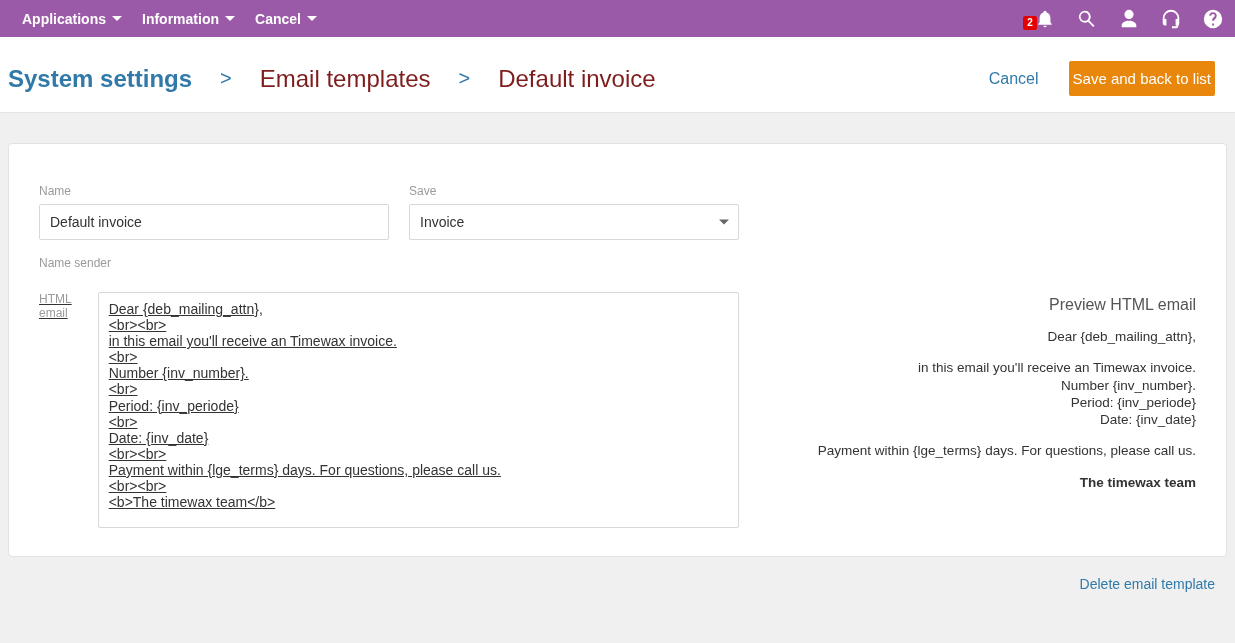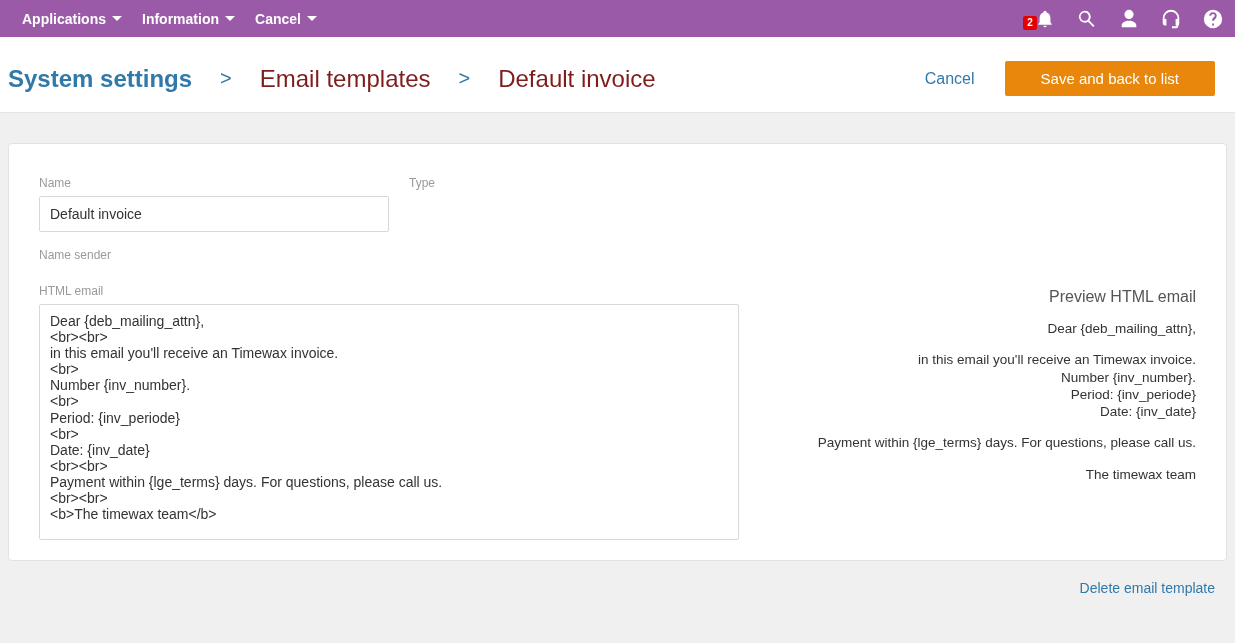--- a/index.html
+++ b/index.html
@@ -69,31 +69,31 @@
     .bc-root { color: #3079a8; font-weight: bold; }
     .bc-sep { color: #3079a8; padding: 0 10px; font-weight: normal; font-size: 20px;}
     .bc-link { color: #7f1d1d; font-weight: normal; }
     .header-actions { display:flex; align-items:center; gap: 30px; padding-right: 12px;}
     .cancel-link { color: #3079a8; font-size: 16px; cursor:pointer; }
     .save-btn {
       background: #e8870c;
       color: #fff;
       border: none;
       font-size: 15px;
-      padding: 9px 36px;
+      padding: 9px 4px;
       border-radius: 2px;
       cursor: pointer;
     }
     
     .card-area { padding: 30px 8px 0 8px; }
     .card {
       background:#fff;
       border: 1px solid #e2e2e2;
       border-radius: 4px;
-      padding: 32px 30px 20px 30px;
+      padding: 40px 30px 20px 30px;
       min-height: 414px;
     }
     .row { display:flex; gap: 20px; margin-bottom: 16px; }
     .field { display:flex; flex-direction:column; }
     .field.w350 { width: 350px; }
     .field.w330 { width: 330px; }
     .label { font-size: 12px; color: #9a9a9a; margin-bottom: 6px; }
     .text-input, .select-box {
       border: 1px solid #d8d8d8;
       border-radius: 2px;
@@ -105,38 +105,38 @@
       font-family: inherit;
     }
     .select-wrapper { position: relative; }
     .select-box { width:100%; padding-right: 30px; }
     .select-caret {
       position:absolute; right:10px; top:50%; transform:translateY(-50%);
       width:0;height:0;border-left:5px solid transparent;border-right:5px solid transparent;border-top:5px solid #666;
       pointer-events:none;
     }
     .html-row { display:flex; gap: 30px; }
-    .html-col-left { flex: 0 0 700px; display:flex; flex-direction:column;}
+    .html-col-left { flex: 0 0 700px; display:flex; flex-direction:row;text-decoration:underline;}
     .html-textarea {
       border:1px solid #d8d8d8;
       border-radius:2px;
       font-family: inherit;
       font-size:14px;
       color:#333;
       padding:8px 10px;
       width:100%;
       height: 236px;
       resize:none;
       line-height:1.15;
     }
     .preview-col { flex:1;text-align:right; }
     .preview-title { font-size:16px; color:#555; margin-bottom:14px; margin-top: 4px;}
     .preview-body { font-size:13.5px; color:#333; line-height:1.28; }
     .preview-body p { margin: 0; }
-    .preview-body strong { font-weight:normal; }
+    .preview-body strong { font-weight:bold; }
     .spacer-block { height: 14px; }
     
     .footer {
       padding: 18px 20px 0 0;
       text-align:right;
     }
     .delete-link { color:#3079a8; font-size:14px; cursor:pointer; }
   </style>
 </head>
 <body>
@@ -204,21 +204,25 @@
 
 <div class="card-area">
   <div class="card">
 
     <div class="row">
       <div class="field w350">
         <span class="label">Name</span>
         <input class="text-input" type="text" value="Default invoice" style="">
       </div>
       <div class="field w330">
-        <span class="label">Type</span>
+        <span class="label">Save</span>
+        <div class="select-wrapper">
+          <input class="select-box" readonly="" value="Invoice" style="">
+          <span class="select-caret"></span>
+        </div>
       </div>
     </div>
 
     <div class="row">
       <div class="field w330">
         <span class="label">Name sender</span>
       </div>
     </div>
 
     <div class="html-row">

